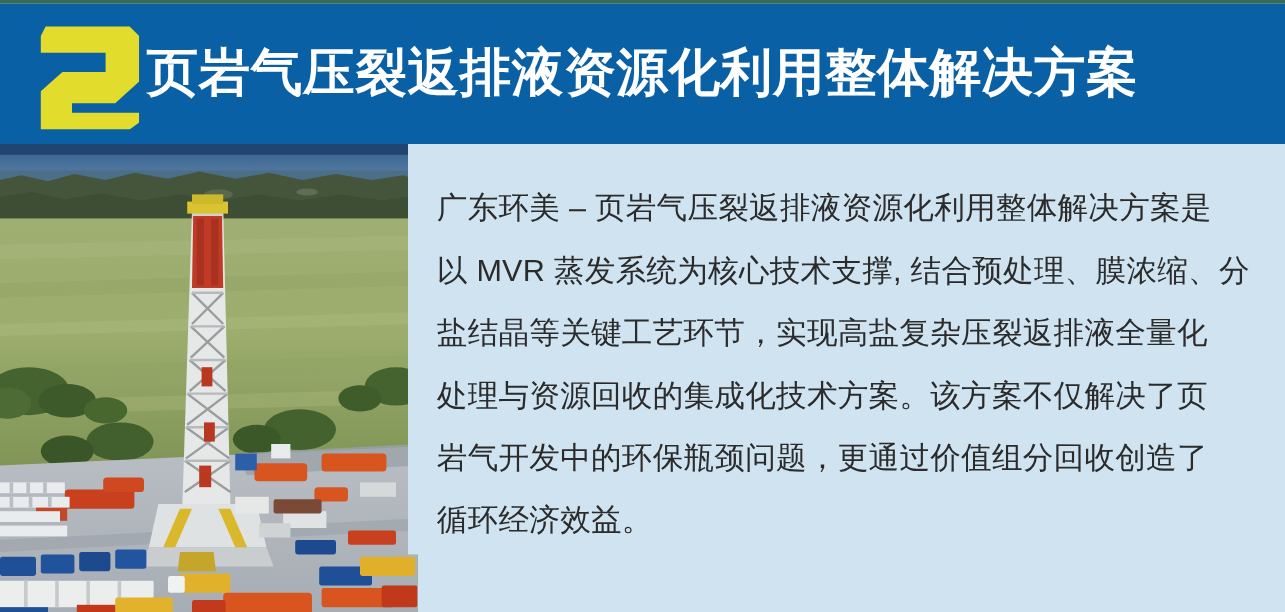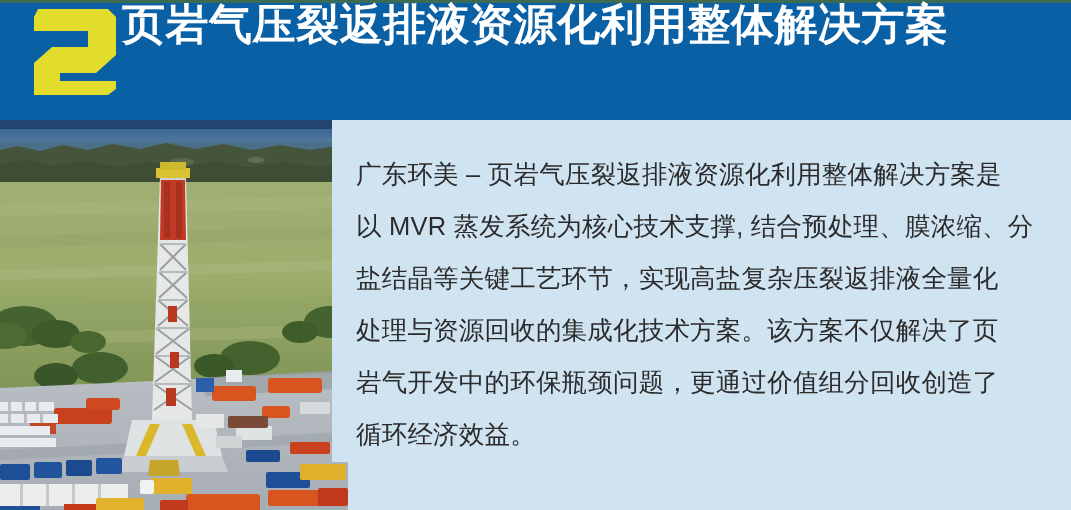--- a/index.html
+++ b/index.html
@@ -31,21 +31,21 @@
   }
 
   
   .header-band {
     position: absolute;
     left: 0; top: 3px;
     width: 1071px;
     height: 117px;
     background: #0a60a5;
     display: flex;
-    align-items: flex-start;
+    align-items: center;
   }
 
   .badge-number {
     position: relative;
     width: 86px;
     height: 92px;
     margin-left: 30px;
     flex: 0 0 auto;
   }
   .badge-number svg { display: block; }
@@ -69,21 +69,21 @@
     width: 348px;
     height: 390px;
     overflow: hidden;
     background: #7d8a6a;
   }
   .photo svg { display: block; }
 
   
   .text-panel {
     position: absolute;
-    left: 332px;
+    left: 340px;
     top: 120px;
     width: 723px;
     height: 342px;
     background: #cfe3f1;
   }
   .body-copy {
     position: absolute;
     left: 24px;
     top: 28px;
     width: 680px;

